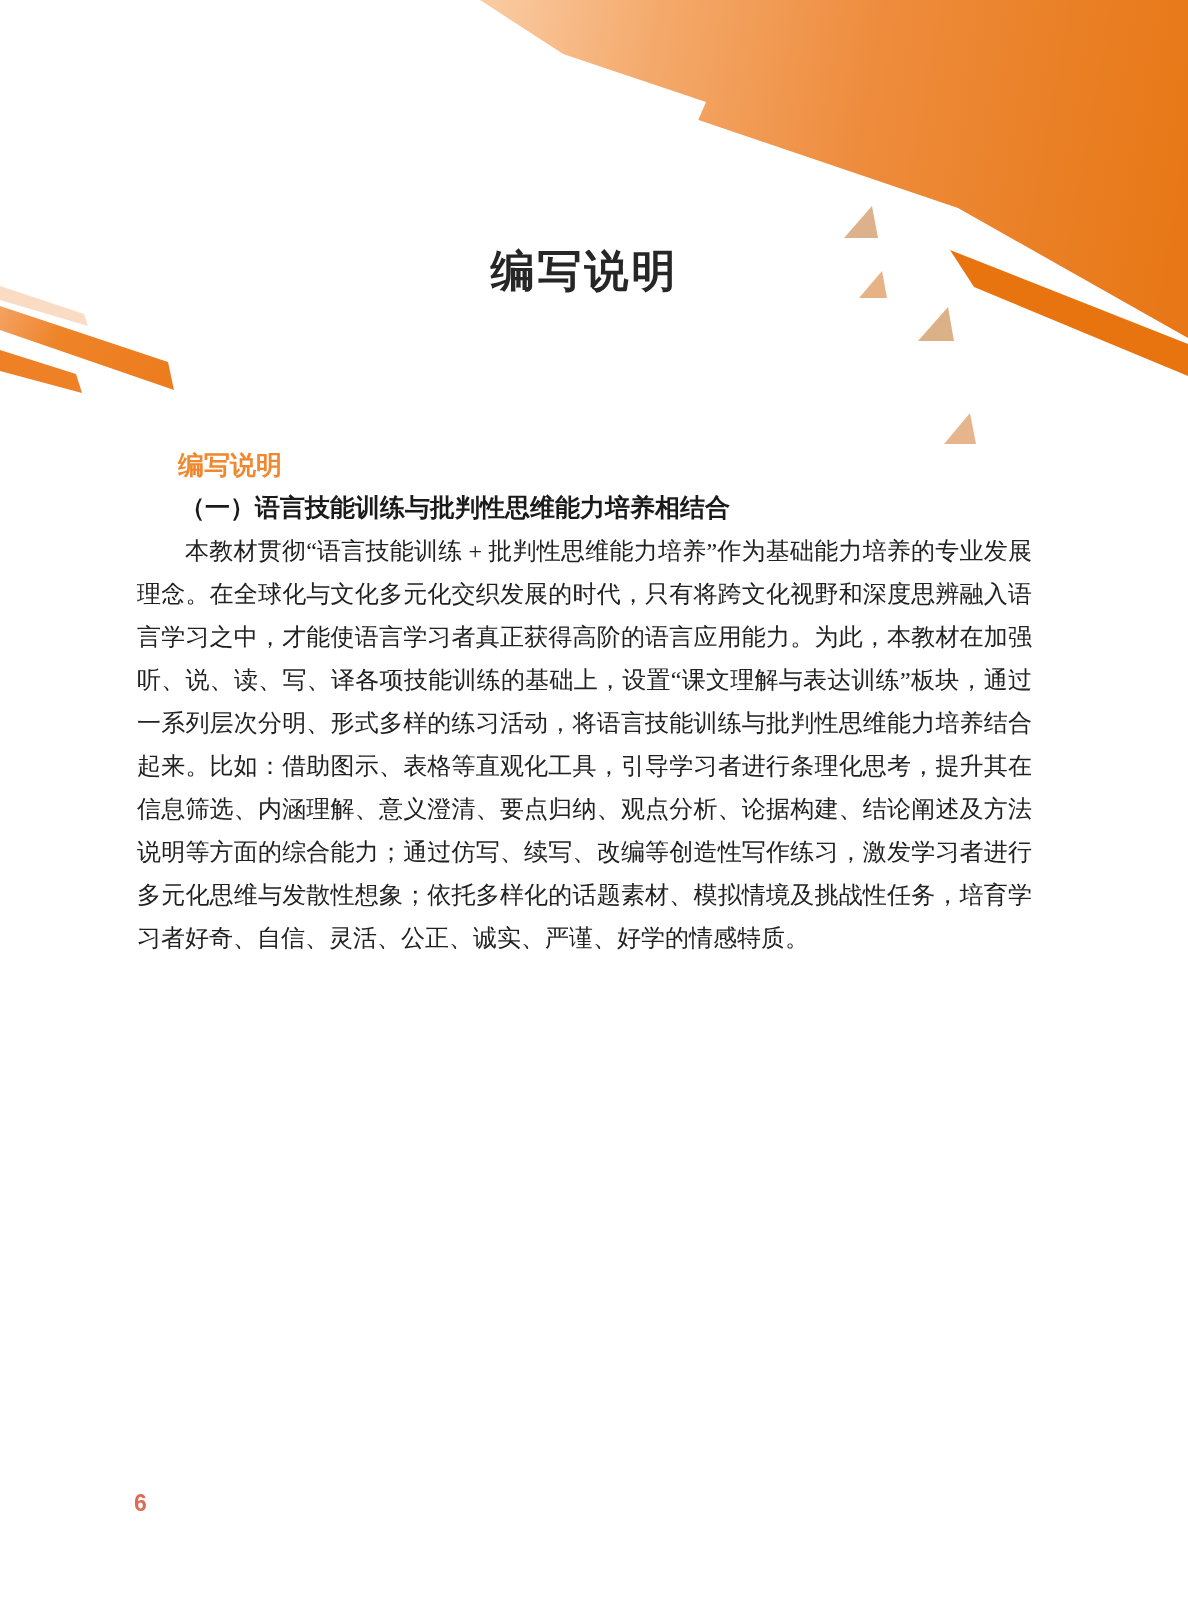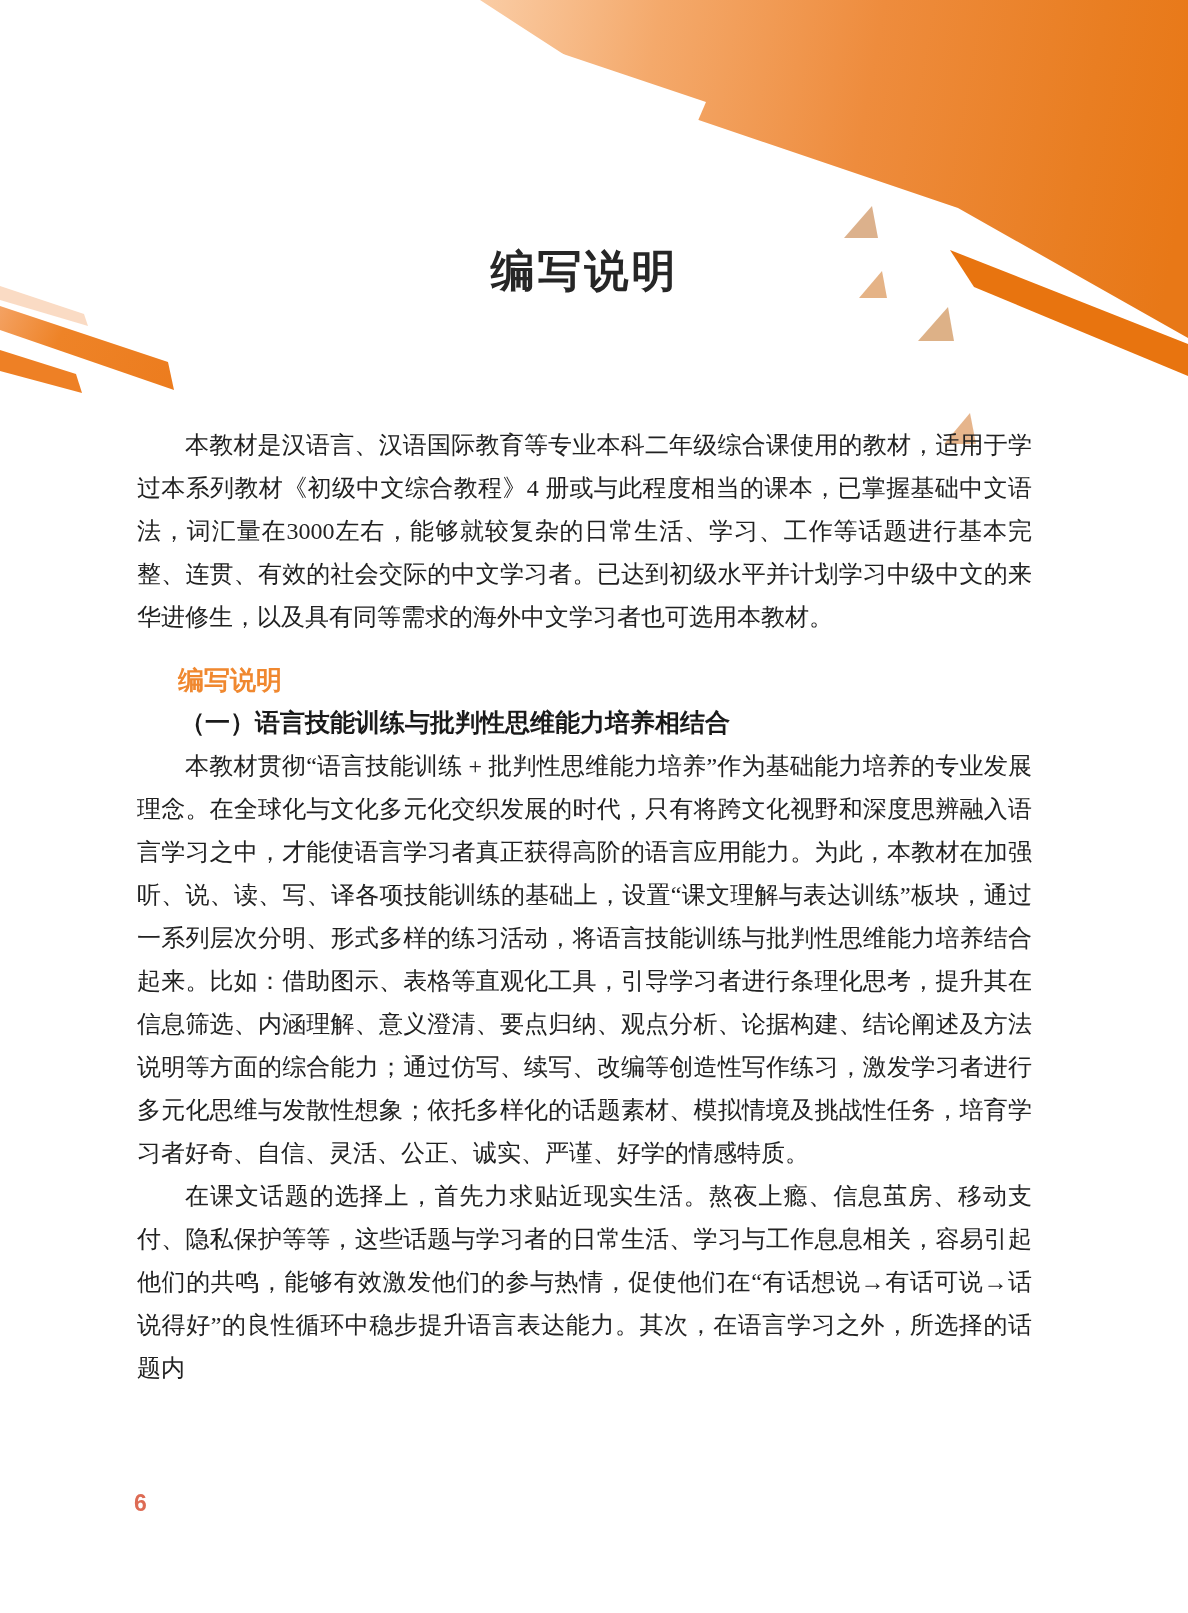--- a/index.html
+++ b/index.html
@@ -116,29 +116,27 @@
     <polygon points="0,286 84,314 88,326 0,300" fill="#F6BE93" opacity="0.55"></polygon>
     <polygon points="0,306 168,362 174,390 0,330" fill="url(#gStripe)"></polygon>
     <polygon points="0,350 76,374 82,393 0,371" fill="#EE8025"></polygon>
   </svg>
 
   <h1 class="page-title">编写说明</h1>
 
   <div class="content">
 
 
-    <p class="body-para">本教材是汉语言、汉语国际教育等专业本科二年级综合课使用的教材，适用于学过本系列教材《初级中文综合教程》4 册或与此程度相当的课本，已掌握基础中文语法，词汇量在3000左右，能够就较复杂的日常生活、学习、工作等话题进行基本完整、连贯、有效的社会交际的中文学习者。已达到初级水平并计划学习中级中文的来华进修生，以及具有同等需求的海外中文学习者也可选用本教材。</p>
 
     <h2 class="orange-heading second">编写说明</h2>
 
     <h3 class="sub-heading first">（一）语言技能训练与批判性思维能力培养相结合</h3>
 
     <p class="body-para">本教材贯彻“语言技能训练 + 批判性思维能力培养”作为基础能力培养的专业发展理念。在全球化与文化多元化交织发展的时代，只有将跨文化视野和深度思辨融入语言学习之中，才能使语言学习者真正获得高阶的语言应用能力。为此，本教材在加强听、说、读、写、译各项技能训练的基础上，设置“课文理解与表达训练”板块，通过一系列层次分明、形式多样的练习活动，将语言技能训练与批判性思维能力培养结合起来。比如：借助图示、表格等直观化工具，引导学习者进行条理化思考，提升其在信息筛选、内涵理解、意义澄清、要点归纳、观点分析、论据构建、结论阐述及方法说明等方面的综合能力；通过仿写、续写、改编等创造性写作练习，激发学习者进行多元化思维与发散性想象；依托多样化的话题素材、模拟情境及挑战性任务，培育学习者好奇、自信、灵活、公正、诚实、严谨、好学的情感特质。</p>
 
 
 
-    <p class="body-para">在课文话题的选择上，首先力求贴近现实生活。熬夜上瘾、信息茧房、移动支付、隐私保护等等，这些话题与学习者的日常生活、学习与工作息息相关，容易引起他们的共鸣，能够有效激发他们的参与热情，促使他们在“有话想说→有话可说→话说得好”的良性循环中稳步提升语言表达能力。其次，在语言学习之外，所选择的话题内</p>
 
   </div>
 
   <div class="page-number">6</div>
 
 </div>
 
 </body></html>

